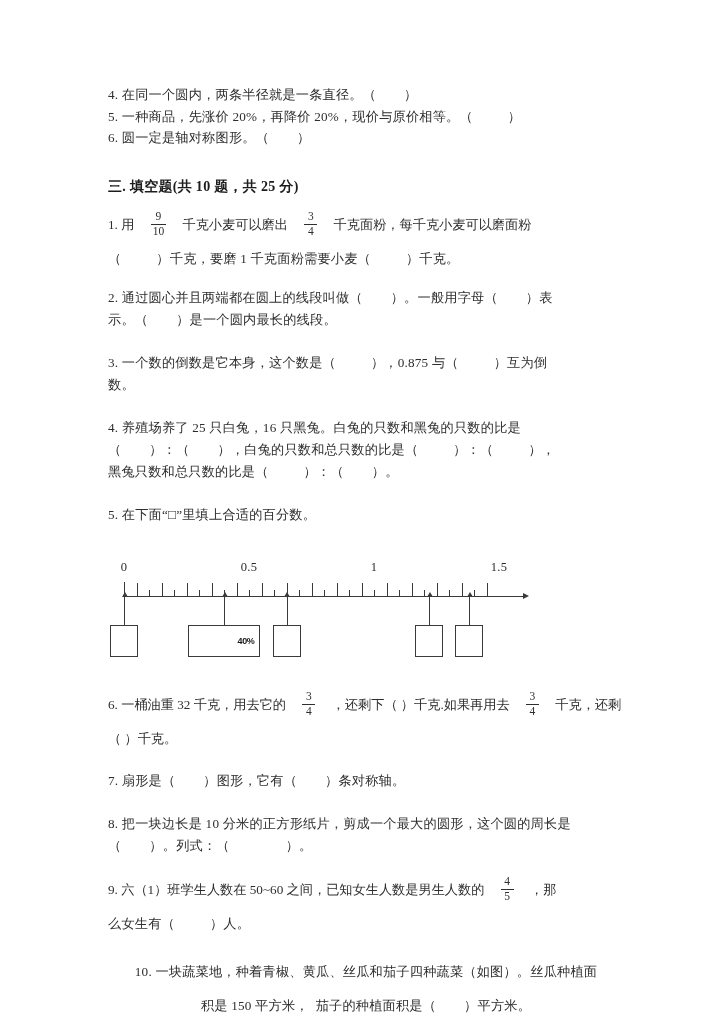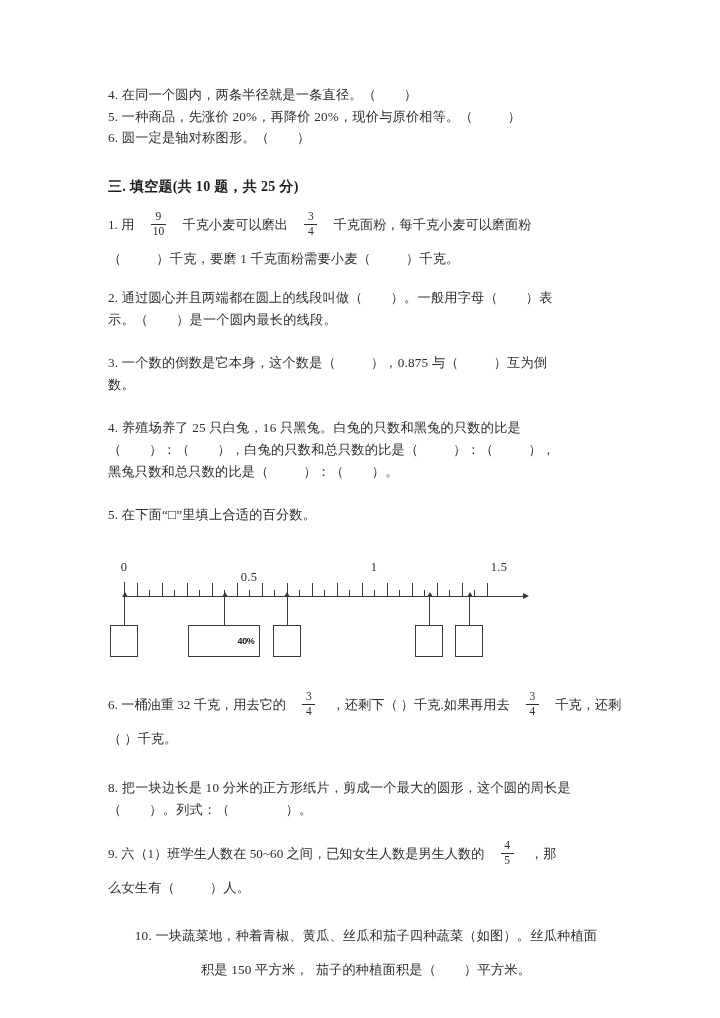--- a/index.html
+++ b/index.html
@@ -251,21 +251,21 @@
         <div class="tick minor" style="left: 160px;"></div>
         <div class="tick minor" style="left: 185px;"></div>
         <div class="tick minor" style="left: 210px;"></div>
         <div class="tick minor" style="left: 235px;"></div>
         <div class="tick minor" style="left: 260px;"></div>
         <div class="tick minor" style="left: 285px;"></div>
         <div class="tick minor" style="left: 310px;"></div>
         <div class="tick minor" style="left: 335px;"></div>
         <div class="tick minor" style="left: 360px;"></div>
         <div class="axlabel" style="left: 10px;">0</div>
-        <div class="axlabel" style="left: 135px; margin-top: 10px;">0.5</div>
+        <div class="axlabel" style="left: 135px;">0.5</div>
         <div class="axlabel" style="left: 260px;">1</div>
         <div class="axlabel" style="left: 385px;">1.5</div>
         <div class="pointer" style="left: 10px;"></div>
         <div class="cell" style="left: 10px;"></div>
         <div class="pointer" style="left: 110px;"></div>
         <div class="cell" style="left: 110px; padding-left: 44px;">40%</div>
         <div class="pointer" style="left: 172.5px;"></div>
         <div class="cell" style="left: 172.5px;"></div>
         <div class="pointer" style="left: 315px;"></div>
         <div class="cell" style="left: 315px;"></div>
@@ -282,20 +282,23 @@
       </span>
       <span>，还剩下（        ）千克.如果再用去</span>
       <span class="frac">
         <span class="num">3</span>
         <span class="bar"></span>
         <span class="den">4</span>
       </span>
       <span>千克，还剩（        ）千克。</span>
     </div>
 
+    <div class="q" style="margin-top:14px;">
+      <div class="qline">7. 扇形是（        ）图形，它有（        ）条对称轴。</div>
+    </div>
 
     <div class="q tight">
       <div class="qline">8. 把一块边长是 10 分米的正方形纸片，剪成一个最大的圆形，这个圆的周长是</div>
       <div class="qline">（        ）。列式：（                ）。</div>
     </div>
 
     <div class="q q-flow" style="margin-top:16px;">
       <span>9. 六（1）班学生人数在 50~60 之间，已知女生人数是男生人数的</span>
       <span class="frac">
         <span class="num">4</span>

